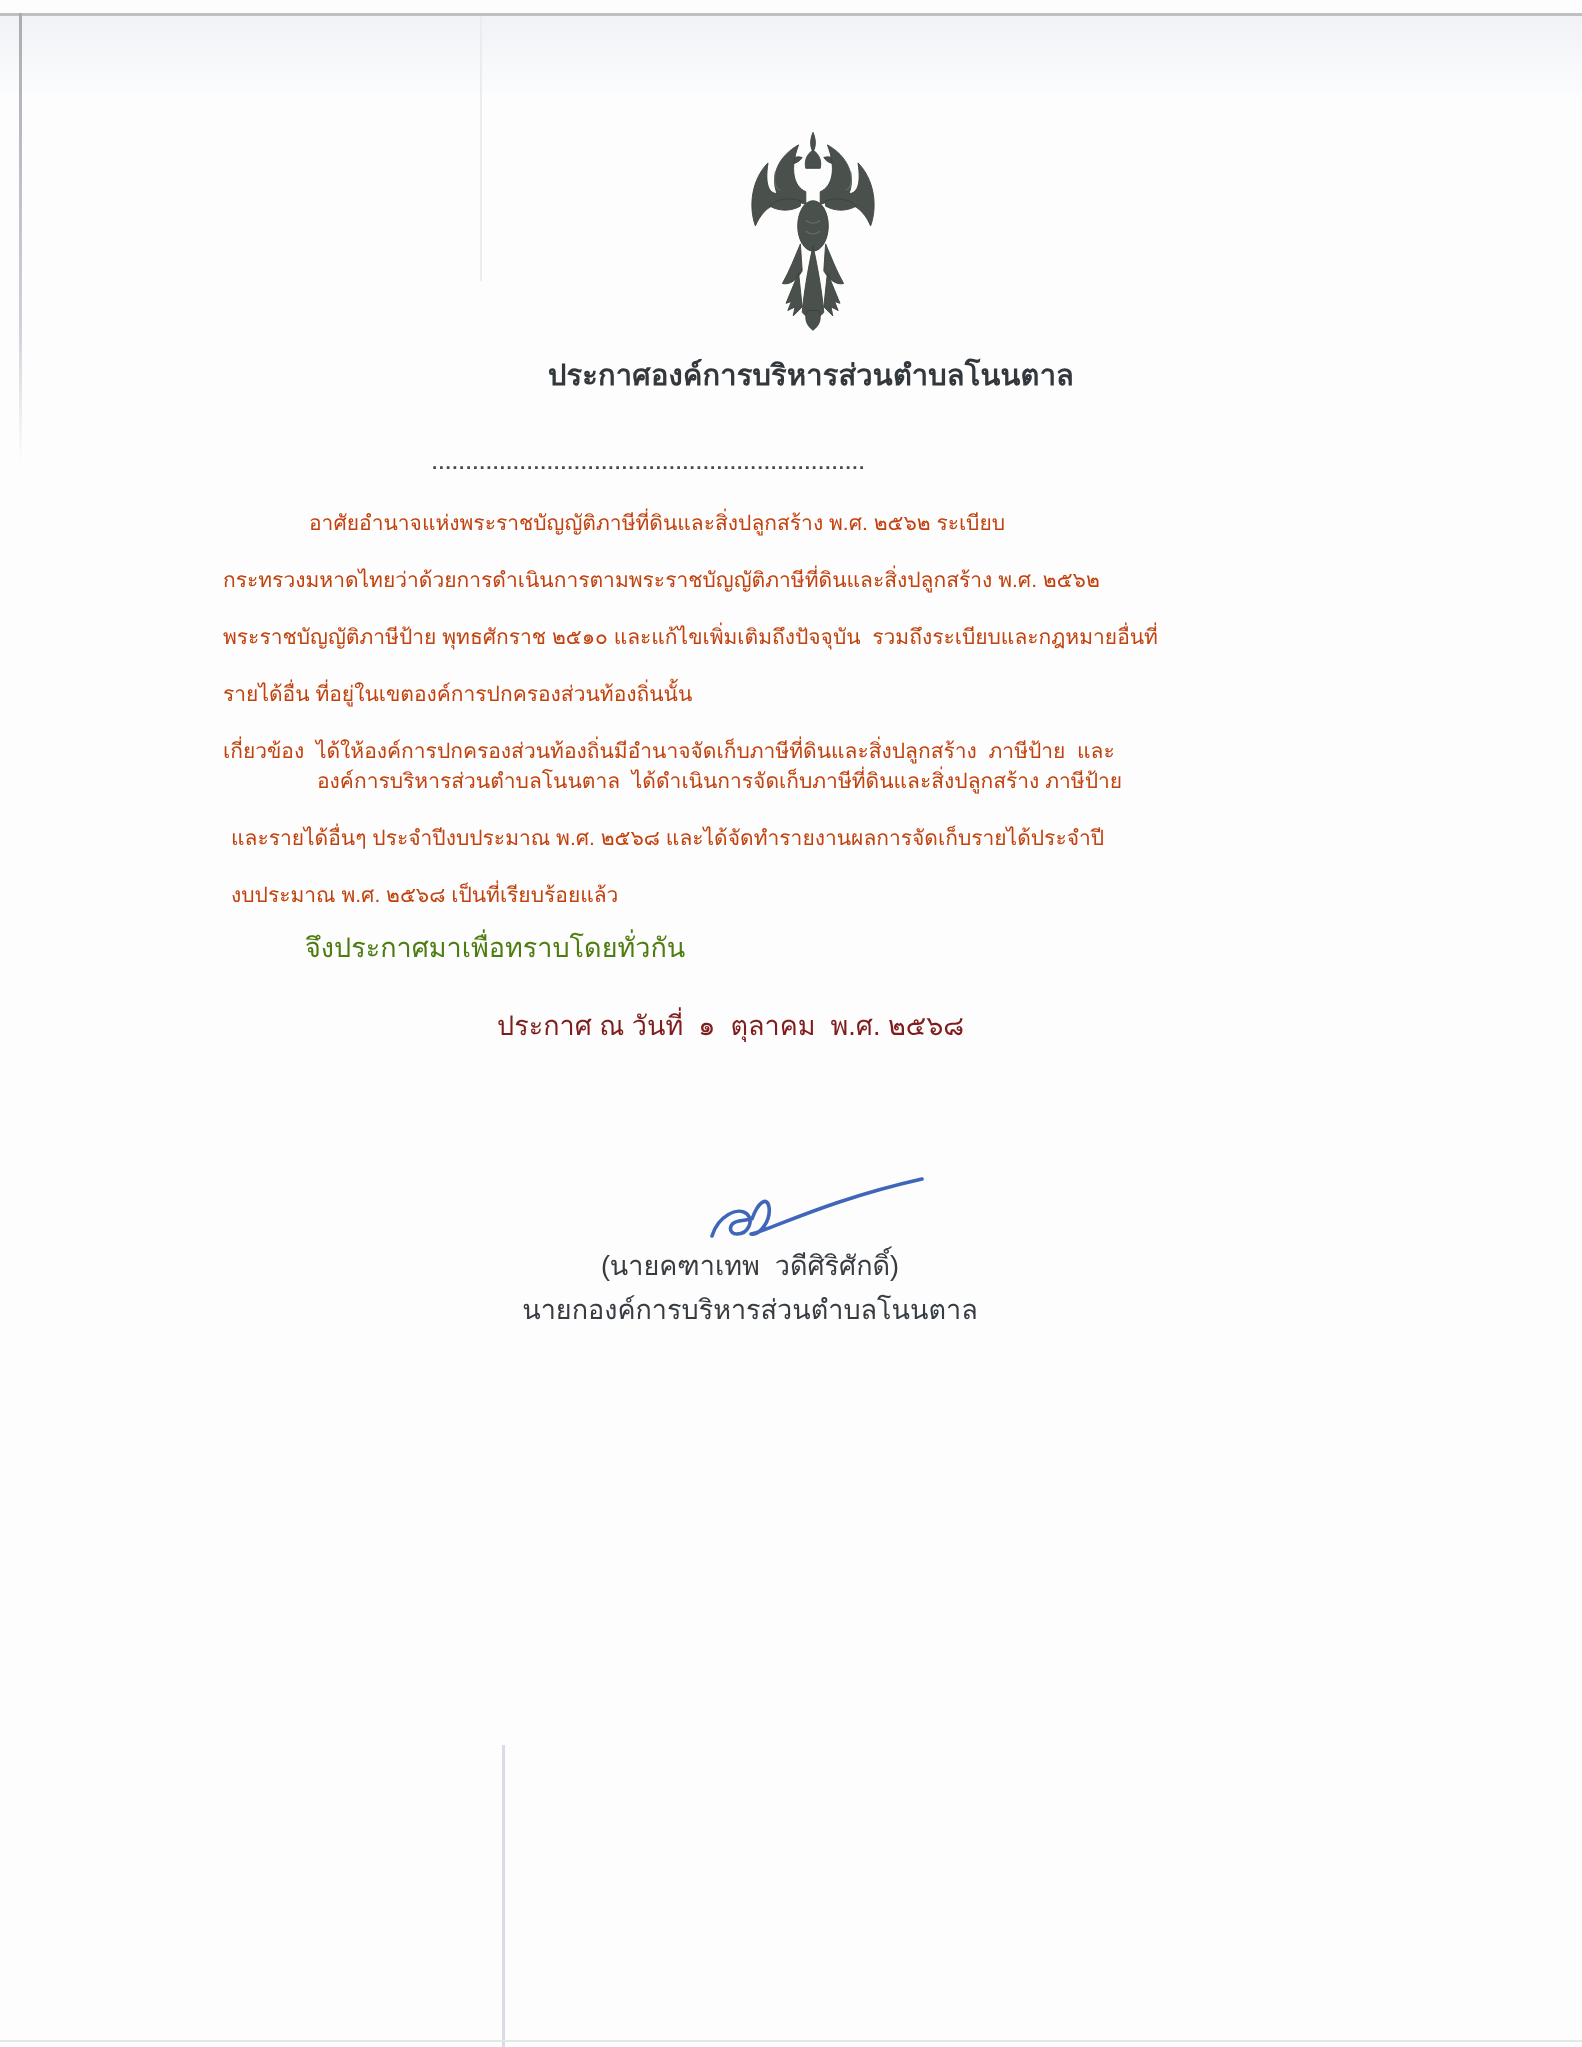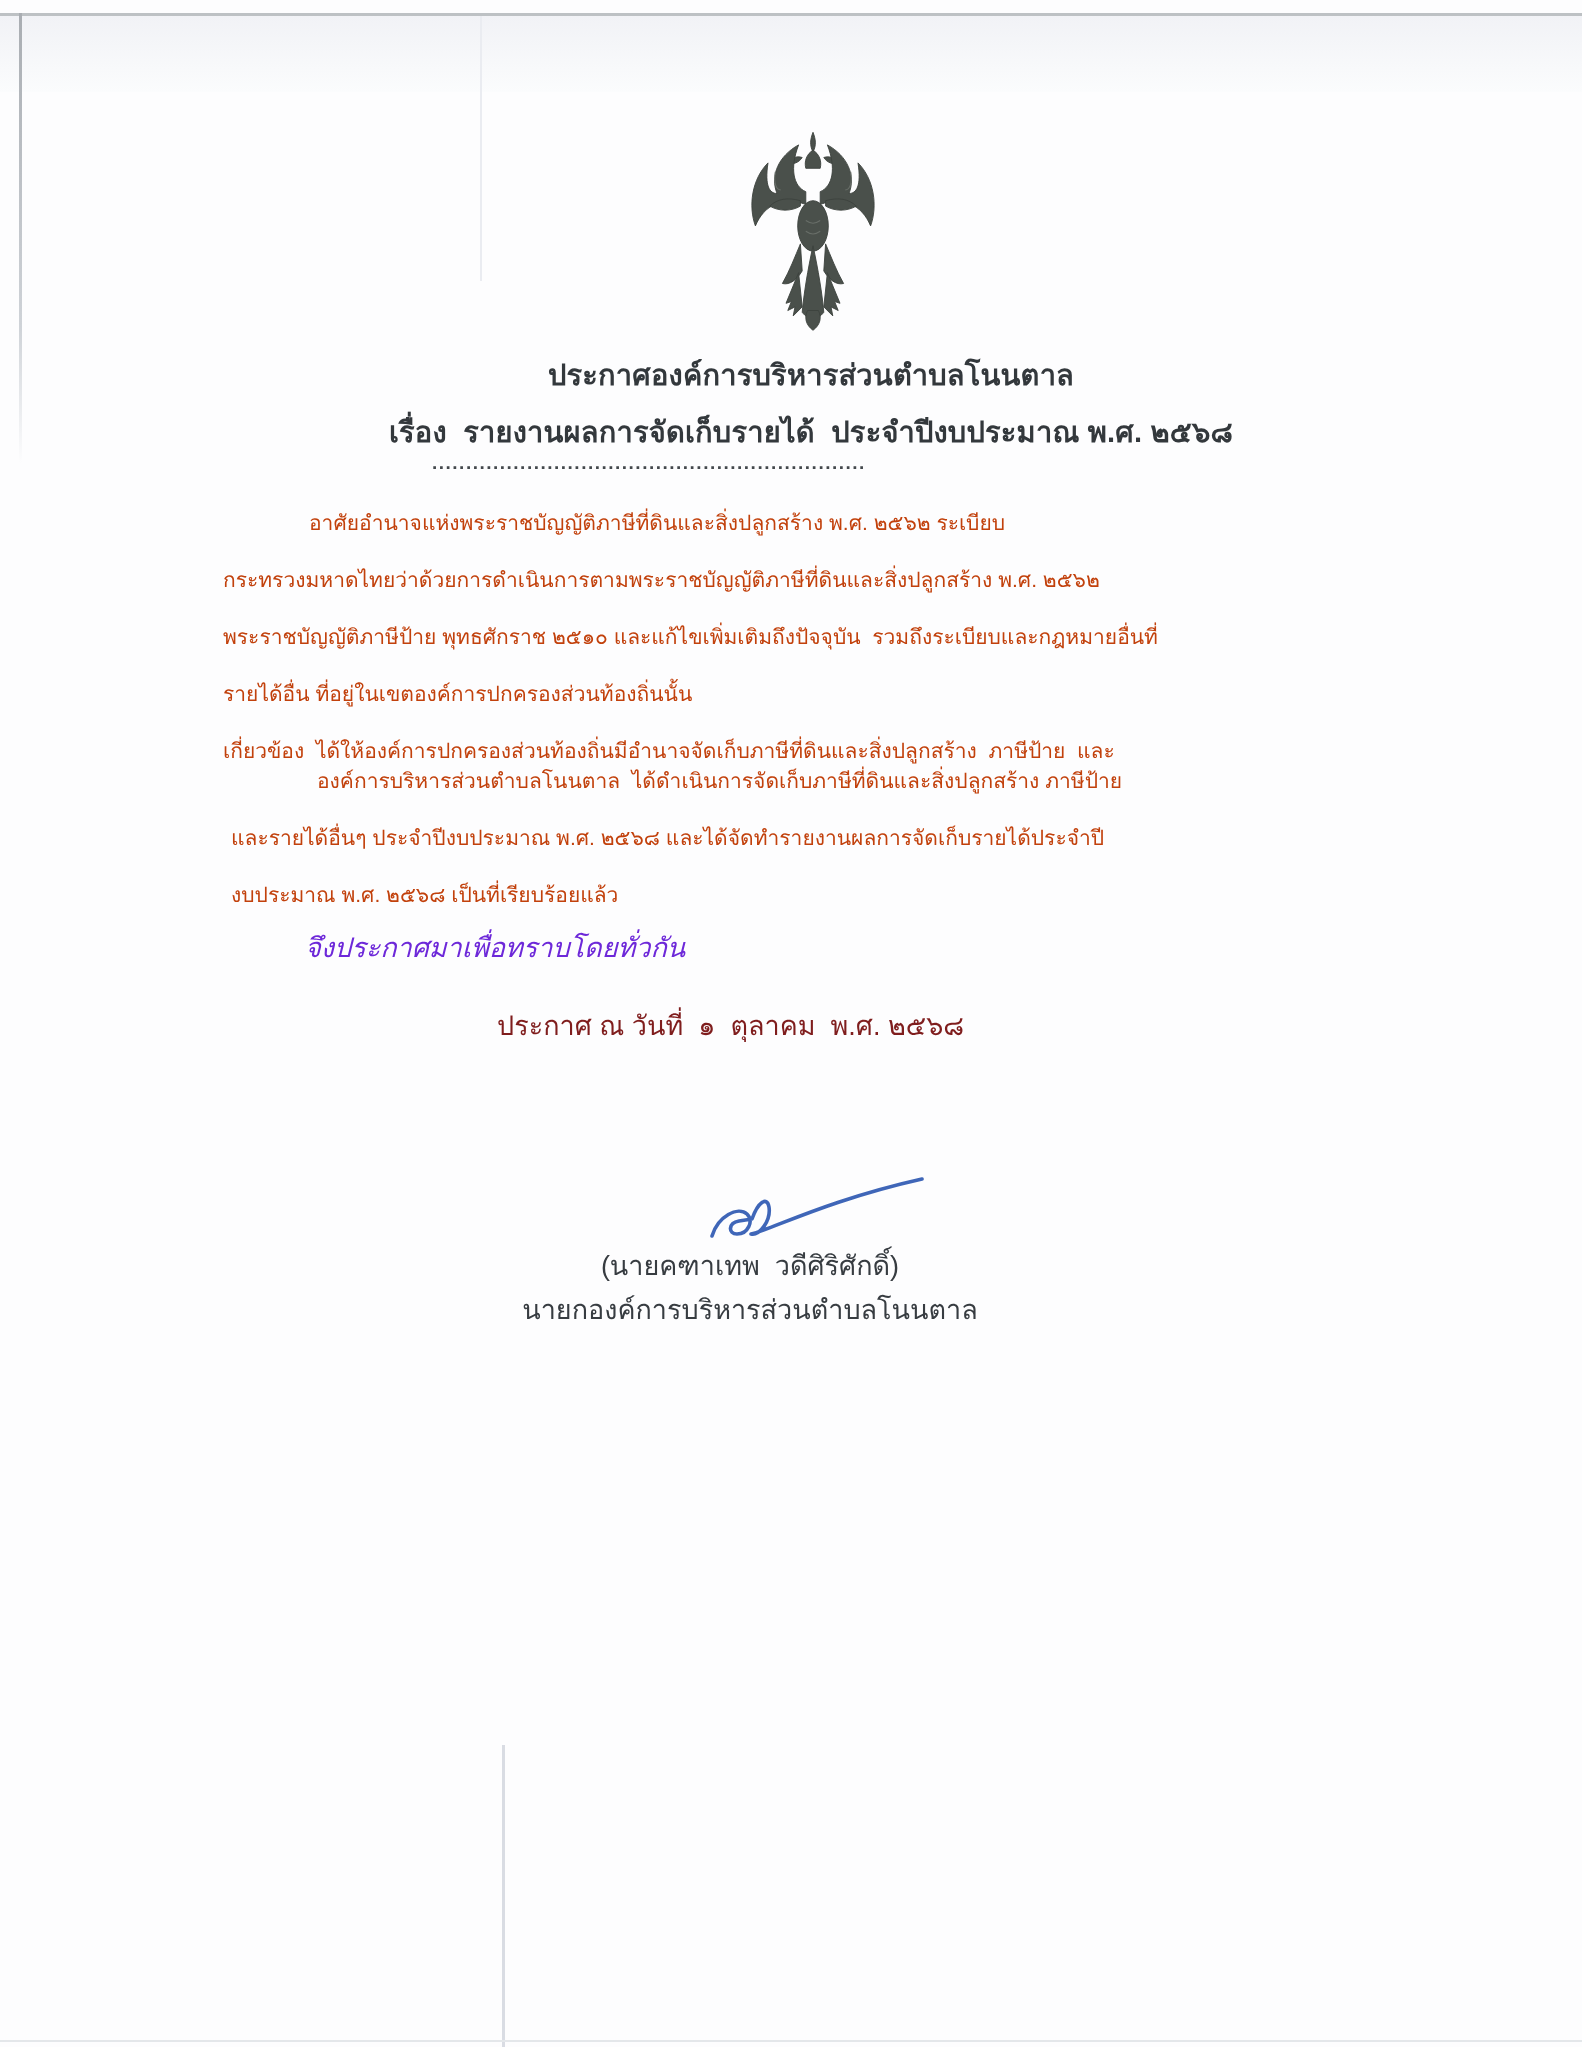--- a/index.html
+++ b/index.html
@@ -24,21 +24,21 @@
   .title1{top:352px;font-family:Liberation Serif, serif;}
   .title2{top:409px;}
   .dots{position:absolute;left:432px;top:452px;font-size:19px;letter-spacing:1.5px;color:#43484c;font-weight:700;}
 
   .para{position:absolute;left:223px;width:1240px;font-size:21px;color:#c2410c;}
   .para .line{height:57px;line-height:57px;white-space:pre;}
   .para .indent{padding-left:86px;}
   .para1{top:494px;}
   .para2{top:752px;margin-left:8px;}
 
-  .closing{position:absolute;left:305px;top:926px;font-size:27px;color:#6d28d9;white-space:pre;font-style:italic;}
+  .closing{position:absolute;left:305px;top:926px;font-size:27px;color:#4d7c0f;white-space:pre;}
   .dateline{position:absolute;left:497px;top:1004px;font-size:27px;color:#7f1d1d;white-space:pre;}
 
   .signature-svg{position:absolute;left:698px;top:1166px;}
   .sig-name{position:absolute;left:480px;top:1244px;width:540px;text-align:center;font-size:27px;color:#373c41;white-space:pre;}
   .sig-title{position:absolute;left:480px;top:1288px;width:540px;text-align:center;font-size:27px;color:#373c41;white-space:pre;}
 
   .emblem{position:absolute;left:723px;top:130px;}
 </style>
 </head>
 <body>
@@ -84,21 +84,20 @@
       <g stroke="#707670" stroke-width="1.2" fill="none" opacity="0.8">
         <path d="M58 46 C56 60 60 66 64 66"></path>
         <path d="M142 46 C144 60 140 66 136 66"></path>
         <path d="M92 100 C98 104 102 104 108 100"></path>
         <path d="M92 112 C98 116 102 116 108 112"></path>
       </g>
     </svg>
   </div>
 
   <div class="center-text doc-title title1">ประกาศองค์การบริหารส่วนตำบลโนนตาล</div>
-  <div class="center-text doc-title title2">เรื่อง  รายงานผลการจัดเก็บรายได้  ประจำปีงบประมาณ พ.ศ. ๒๕๖๘</div>
   <div class="dots">................................................................</div>
 
   <div class="para para1">
     <div class="line indent">อาศัยอำนาจแห่งพระราชบัญญัติภาษีที่ดินและสิ่งปลูกสร้าง พ.ศ. ๒๕๖๒ ระเบียบ</div>
     <div class="line">กระทรวงมหาดไทยว่าด้วยการดำเนินการตามพระราชบัญญัติภาษีที่ดินและสิ่งปลูกสร้าง พ.ศ. ๒๕๖๒</div>
     <div class="line">พระราชบัญญัติภาษีป้าย พุทธศักราช ๒๕๑๐ และแก้ไขเพิ่มเติมถึงปัจจุบัน  รวมถึงระเบียบและกฎหมายอื่นที่</div>
     <div class="line">รายได้อื่น ที่อยู่ในเขตองค์การปกครองส่วนท้องถิ่นนั้น</div>
     <div class="line">เกี่ยวข้อง  ได้ให้องค์การปกครองส่วนท้องถิ่นมีอำนาจจัดเก็บภาษีที่ดินและสิ่งปลูกสร้าง  ภาษีป้าย  และ</div>
   </div>
 

